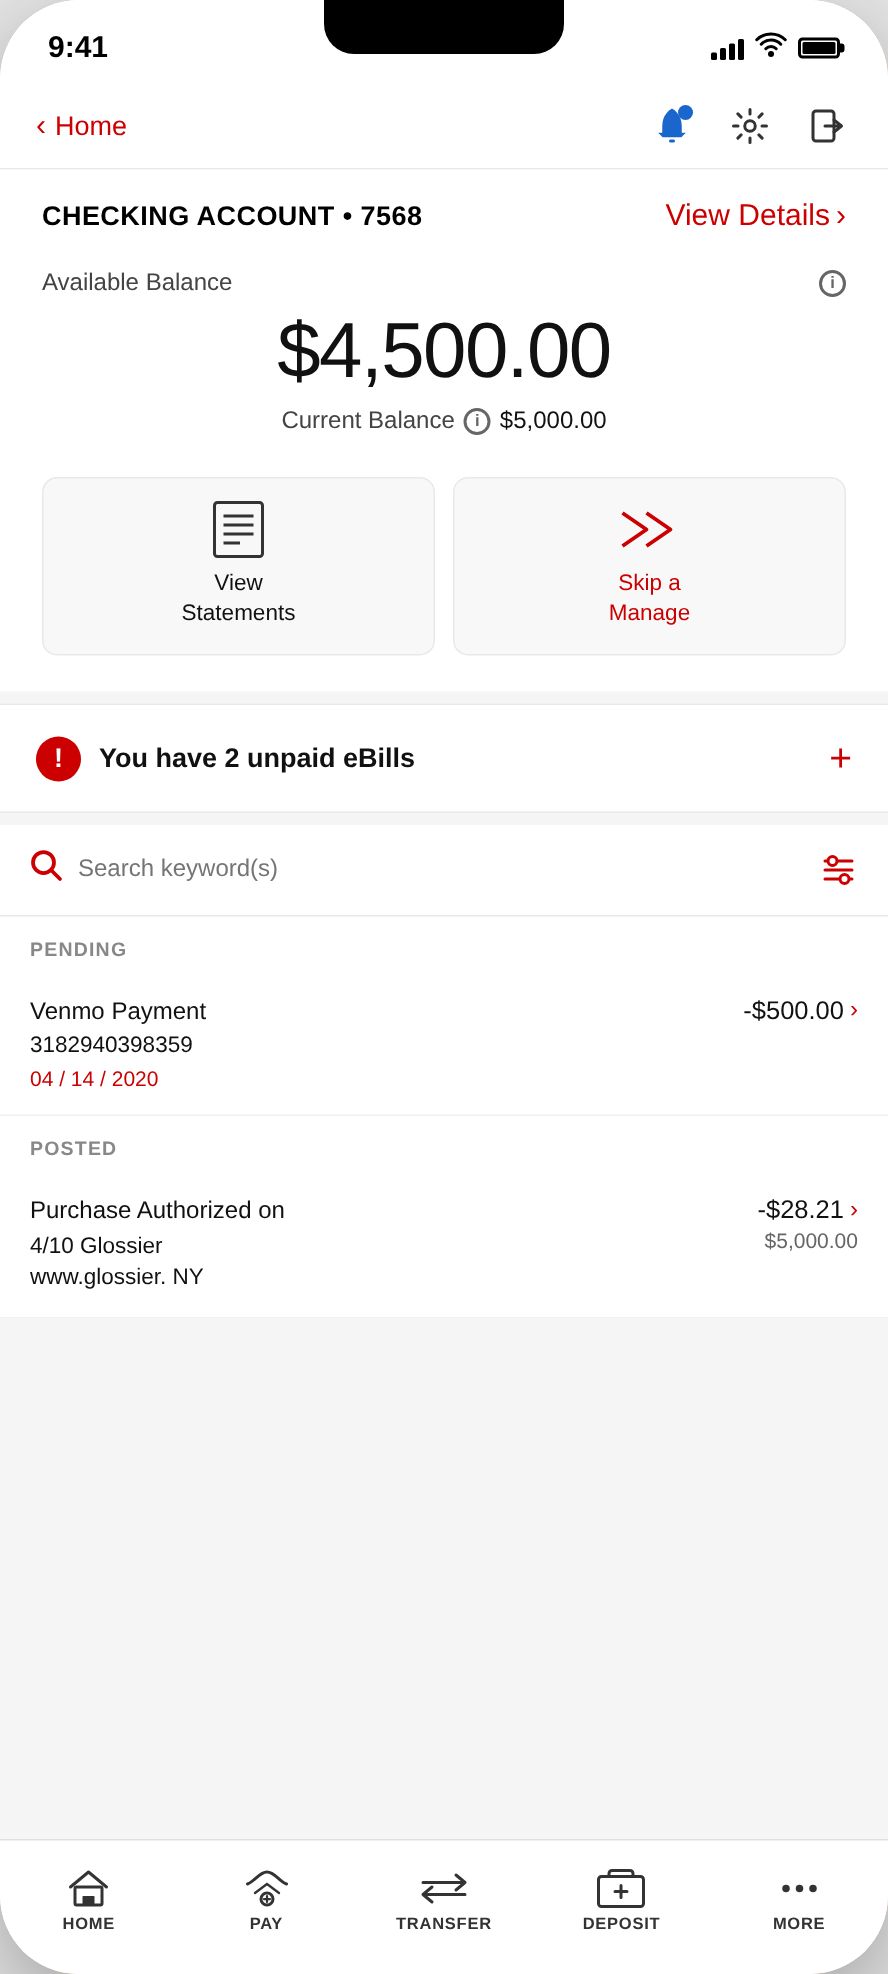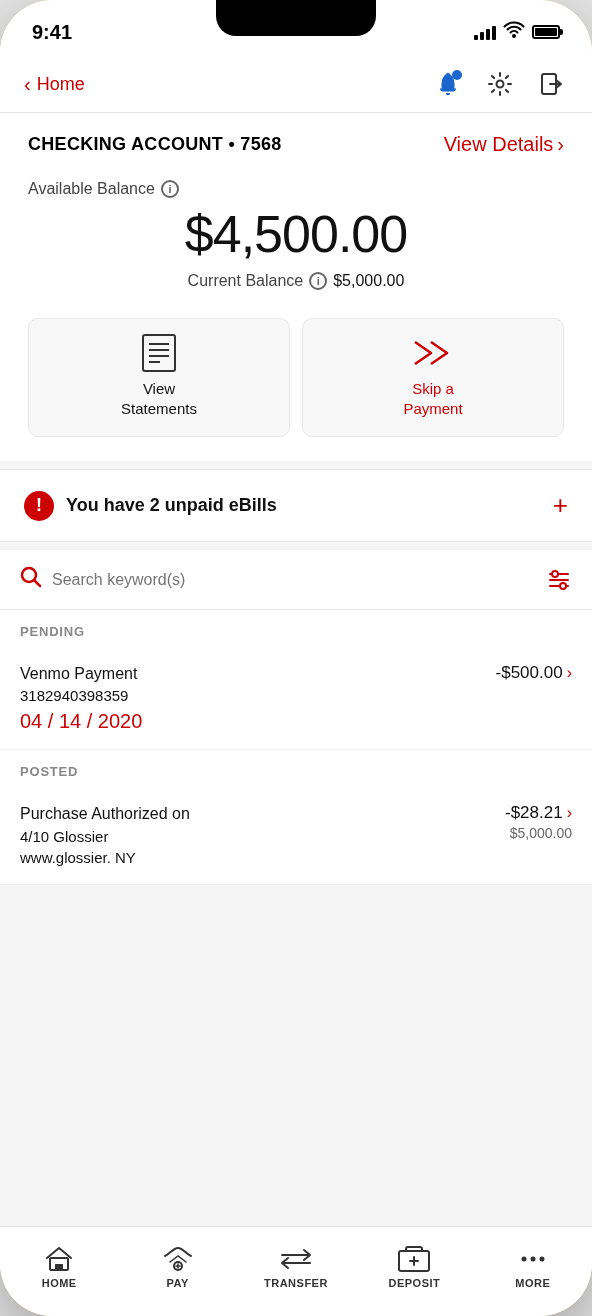--- a/index.html
+++ b/index.html
@@ -198,21 +198,21 @@
     .balance-section {
       text-align: center;
       padding: 8px 0 16px;
     }
 
     .available-balance-label {
       font-size: 16px;
       color: #444;
       display: flex;
       align-items: center;
-      justify-content: flex-start;
+      justify-content: space-between;
       gap: 6px;
       margin-bottom: 6px;
     }
 
     .info-icon {
       width: 18px;
       height: 18px;
       border: 2px solid #666;
       border-radius: 50%;
       display: inline-flex;
@@ -401,21 +401,21 @@
       line-height: 1.4;
     }
 
     .transaction-ref {
       font-size: 15px;
       color: #111;
       line-height: 1.4;
     }
 
     .transaction-date {
-      font-size: 20px;
+      font-size: 14px;
       color: #cc0000;
       margin-top: 4px;
     }
 
     .transaction-right {
       display: flex;
       align-items: center;
       gap: 4px;
     }
 
@@ -600,21 +600,21 @@
 
           <div class="action-btn">
             <div class="action-icon">
               <svg width="40" height="30" viewBox="0 0 40 30" fill="none">
                 <polyline points="2,4 18,15 2,26" stroke="#cc0000" stroke-width="2.5" stroke-linejoin="round" fill="none"></polyline>
                 <polyline points="18,4 34,15 18,26" stroke="#cc0000" stroke-width="2.5" stroke-linejoin="round" fill="none"></polyline>
               </svg>
             </div>
             <div class="action-label red">
               <span>Skip a</span><br>
-              <span>Payment</span>
+              <span>Manage</span>
             </div>
           </div>
 
         </div>
       </div>
 
       <div class="ebills-alert">
         <div class="ebills-left">
           <div class="alert-circle">!</div>
           <span class="ebills-text">You have 2 unpaid eBills</span>

